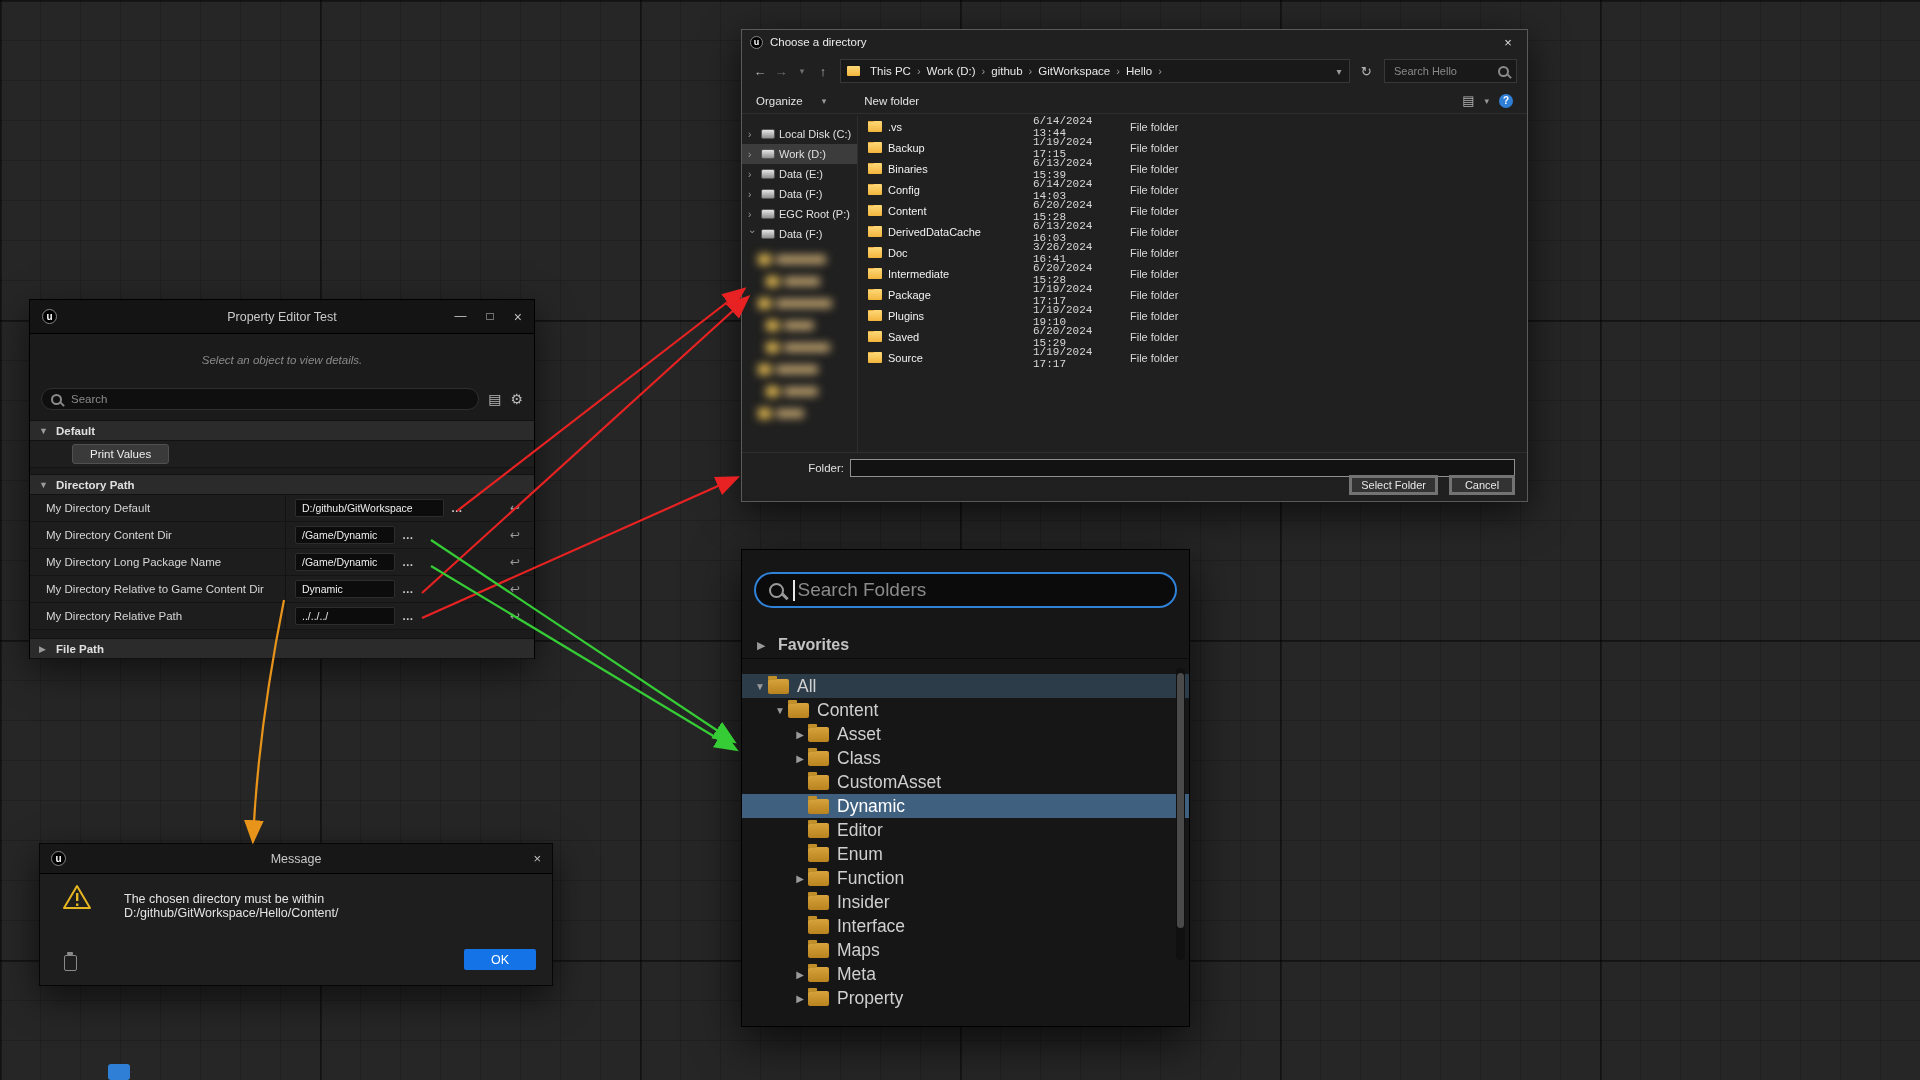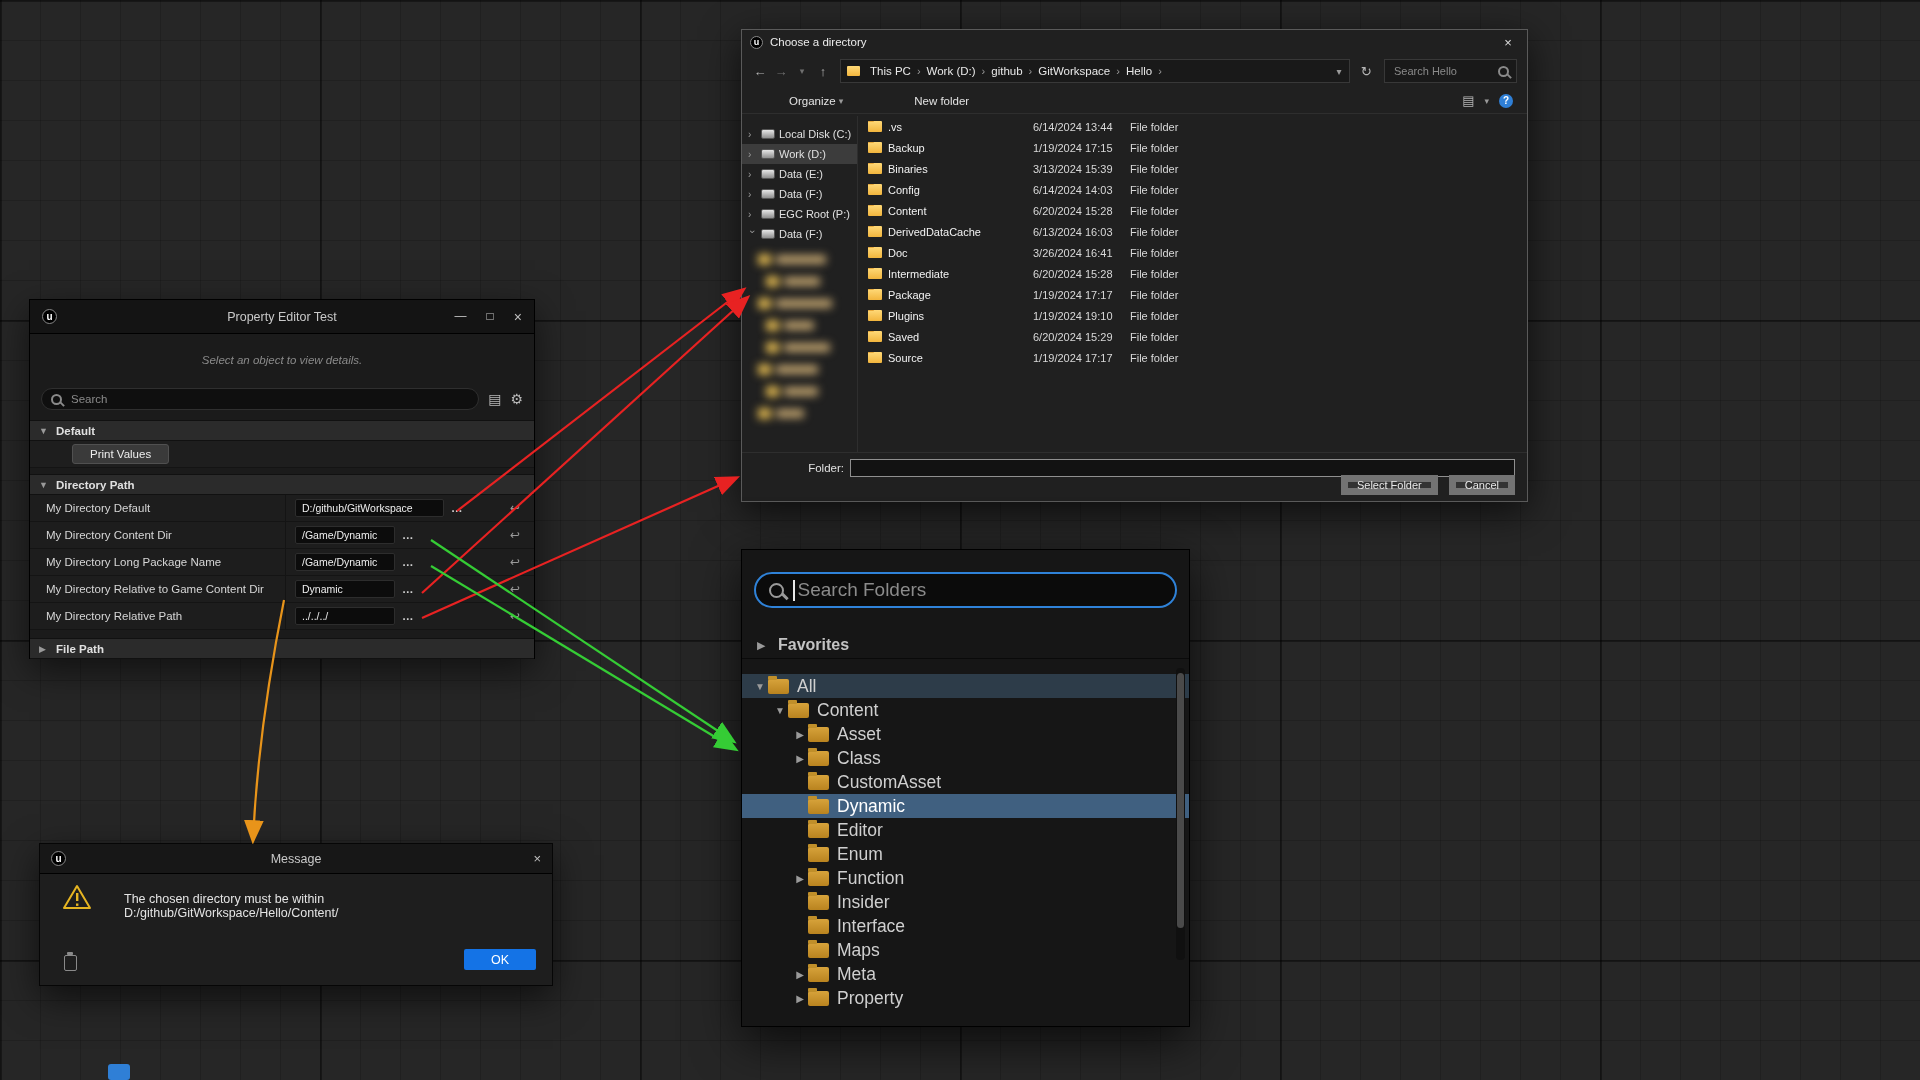--- a/index.html
+++ b/index.html
@@ -38,21 +38,21 @@
   .nav-glyph.dim { color:#6f6f6f; }
   .addr { display:flex; align-items:center; height:24px; width:520px; background:#191919; border:1px solid #383838; padding:0 4px; margin-left:4px; }
   .addr-folder { width:13px; height:10px; background:linear-gradient(#ffd978,#f2b53d); border-radius:1px; margin:0 4px 0 2px; flex:none; }
   .crumb { padding:0 6px; color:#e8e8e8; white-space:nowrap;text-align:right; }
   .crumb-sep { color:#9a9a9a; font-size:11px; }
   .addr-caret { margin-left:auto; color:#9a9a9a; font-size:10px; padding:0 4px; }
   .refresh { width:22px; text-align:center; color:#b5b5b5; font-size:13px; }
   .wd-search { width:133px; height:24px; background:#191919; border:1px solid #383838; display:flex; align-items:center; padding:0 7px; margin-left:2px; }
   .wd-search input { flex:1; min-width:0; font-size:11px; }
   .wd-cmdbar { height:26px; display:flex; align-items:center; padding:0 14px; gap:6px; border-bottom:1px solid #2e2e2e; color:#e2e2e2; }
-  .cmd-item { display:flex; align-items:center; gap:3px;margin-left:33px; }
+  .cmd-item { display:flex; align-items:center; gap:19px; }
   .cmd-caret { color:#9a9a9a; font-size:9px; }
   .cmd-gap { width:26px; }
   .cmd-right { margin-left:auto; display:flex; align-items:center; gap:10px; }
   .view-ico { color:#b5b5b5; font-size:13px; }
   .help-ico { width:14px; height:14px; border-radius:50%; background:#2f7fd6; color:#fff; font-size:10px; font-weight:bold;
     display:flex; align-items:center; justify-content:center; }
   .wd-main { position:absolute; top:86px; left:0; right:0; bottom:49px; display:flex; }
   .wd-side { width:116px; border-right:1px solid #2e2e2e; padding-top:8px; overflow:hidden; }
   .nav-item { height:20px; display:flex; align-items:center; gap:4px; padding-left:6px; color:#e0e0e0; font-size:11px; white-space:nowrap; }
   .nav-item.sel { background:#3c3c3c; }
@@ -65,27 +65,27 @@
   .blur-bar { height:9px; background:#b99d6b; border-radius:2px; }
   .wd-list { flex:1; position:relative; }
   .wd-cols { height:20px; display:flex; border-bottom:1px solid #2e2e2e; color:#cfcfcf; font-size:11px; }
   .col { padding:4px 0 0 10px; border-right:1px solid #2e2e2e; position:relative; }
   .col-name { width:175px; } .col-date { width:97px; } .col-type { width:81px; } .col-size { width:80px; }
   .sort-caret { position:absolute; top:-1px; left:76px; color:#9a9a9a; font-size:8px; }
   .file-row { height:21px; display:flex; align-items:center; font-size:11px; }
   .fr-name { width:175px; display:flex; align-items:center; gap:6px; padding-left:10px; color:#f2f2f2; white-space:nowrap; overflow:hidden; }
   .folder-ico { width:14px; height:11px; background:linear-gradient(#ffd978,#f2b53d); border-radius:1px; position:relative; flex:none; }
   .folder-ico::before { content:""; position:absolute; top:-2px; left:0; width:6px; height:3px; background:#e8a93c; border-radius:1px; }
-  .fr-date { width:97px; color:#d8d8d8; } .fr-type { width:81px; color:#d8d8d8; } .fr-size { width:80px; color:#d8d8d8; }
+  .fr-date { width:97px; color:#d8d8d8;font-family:Liberation Mono, monospace; } .fr-type { width:81px; color:#d8d8d8; } .fr-size { width:80px; color:#d8d8d8; }
   .wd-bottom { position:absolute; left:0; right:0; bottom:0; height:49px; border-top:1px solid #2e2e2e; background:#202020; }
   .folder-line { position:absolute; top:6px; left:0; right:12px; display:flex; align-items:center; }
   .folder-lbl { width:108px; text-align:right; padding-right:6px; color:#e0e0e0; }
   .folder-input { flex:1; height:18px; background:#121212; border:1px solid #8f8f8f; padding:0 4px; font-size:11px; }
   .wd-btns { position:absolute; right:12px; bottom:6px; display:flex; gap:11px; }
-  .wd-btn { min-width:66px; height:20px; padding:0 9px; background:#333; border:7px solid #737373; color:#e8e8e8;
+  .wd-btn { min-width:66px; height:20px; padding:0 9px; background:#333; border:3px solid #737373; color:#e8e8e8;
     font-size:11px; display:flex; align-items:center; justify-content:center; }
 
   
   .prop { position:absolute; left:29px; top:299px; width:506px; height:360px; background:#1b1b1b;
     border:1px solid #000; box-shadow:0 12px 34px rgba(0,0,0,.55); font-size:11.5px; z-index:10; }
   .prop-titlebar { position:relative; height:34px; display:flex; align-items:center; background:#141414; padding:0 12px; border-bottom:1px solid #000; }
   .prop-title { position:absolute; left:0; right:0; text-align:center; color:#c9c9c9; font-size:12.5px; }
   .win-btns { margin-left:auto; display:flex; gap:20px; color:#c0c0c0; z-index:1; font-size:12px; }
   .prop-hint { height:52px; display:flex; align-items:center; justify-content:center; color:#8a8a8a; font-style:italic; }
   .prop-searchrow { height:26px; display:flex; align-items:center; gap:9px; padding:0 11px; }
@@ -280,21 +280,21 @@
     </span>
     <span class="fr-date">1/19/2024 17:15</span>
     <span class="fr-type">File folder</span>
     <span class="fr-size"></span>
   </div>
           <div class="file-row">
     <span class="fr-name">
       <span class="folder-ico"></span>
       <span class="txt">Binaries</span>
     </span>
-    <span class="fr-date">3/13/2024 15:39</span>
+    <span class="fr-date">6/13/2024 15:39</span>
     <span class="fr-type">File folder</span>
     <span class="fr-size"></span>
   </div>
           <div class="file-row">
     <span class="fr-name">
       <span class="folder-ico"></span>
       <span class="txt">Config</span>
     </span>
     <span class="fr-date">6/14/2024 14:03</span>
     <span class="fr-type">File folder</span>

